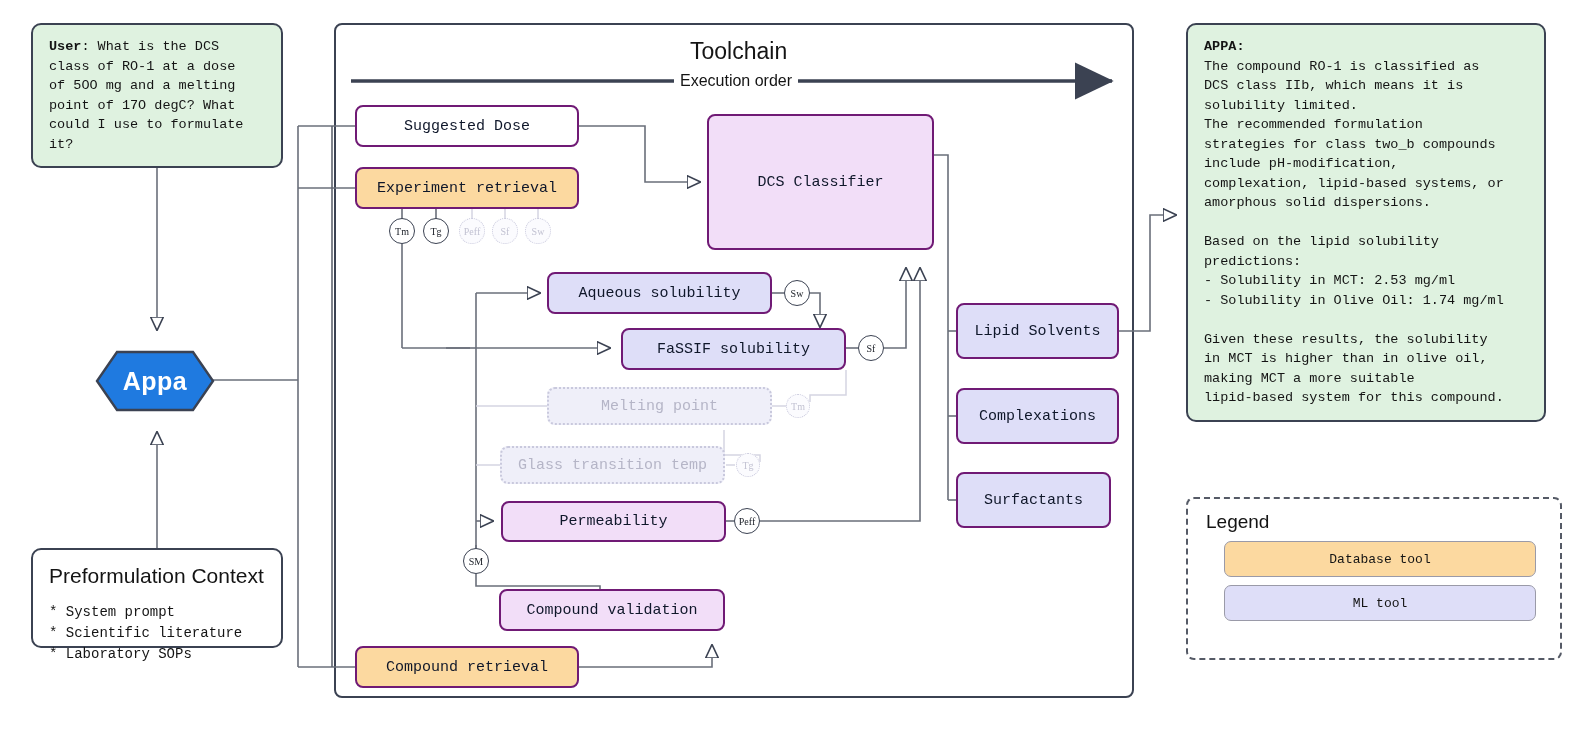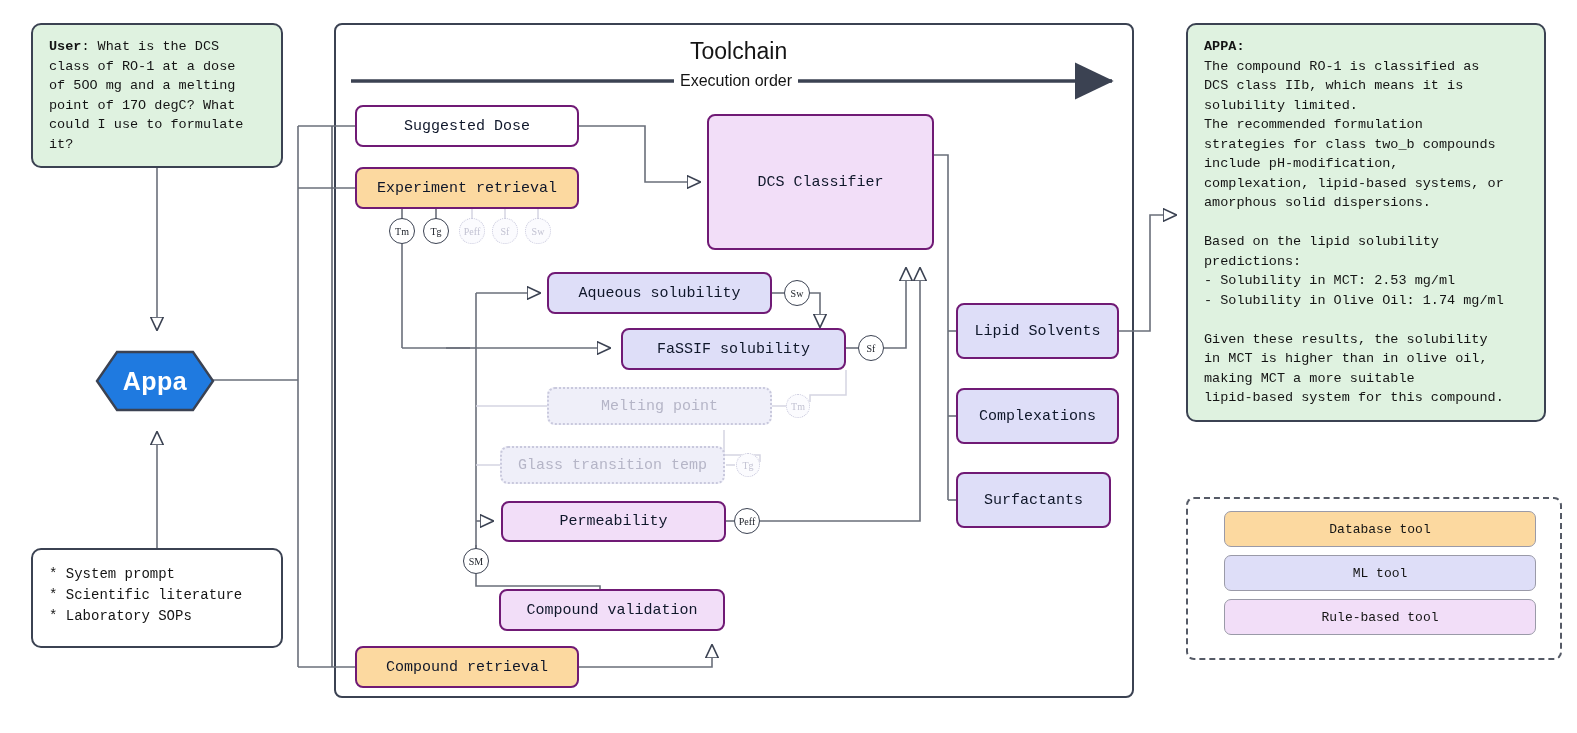--- a/index.html
+++ b/index.html
@@ -193,20 +193,21 @@
 it?</span></div>
 
 <div class="hex-wrap" style="left:95px;top:350px;width:120px;height:62px;">
   <svg width="120" height="62" viewBox="0 0 120 62">
     <polygon points="22,2 98,2 118,31 98,60 22,60 2,31" fill="#1f7ae0" stroke="#3b4252" stroke-width="2.4"></polygon>
   </svg>
   <div class="hex-label">Appa</div>
 </div>
 
 <div class="ctx" style="left:31px;top:548px;width:252px;height:100px;">
+  <div class="ctx-title">Preformulation Context</div>
   <div class="ctx-list">* System prompt
 * Scientific literature
 * Laboratory SOPs</div>
 </div>
 
 <div class="frame" style="left:334px;top:23px;width:800px;height:675px;"></div>
 <div class="frame-title" style="left:690px;top:38px;">Toolchain</div>
 <div class="exec-label" style="left:674px;top:72px;">Execution order</div>
 
 <div class="node plain" style="left:355px;top:105px;width:224px;height:42px;">Suggested Dose</div>
@@ -260,16 +261,16 @@
 predictions:
 - Solubility in MCT: 2.53 mg/ml
 - Solubility in Olive Oil: 1.74 mg/ml
 
 Given these results, the solubility
 in MCT is higher than in olive oil,
 making MCT a more suitable
 lipid-based system for this compound.</span></div>
 
 <div class="legend" style="left:1186px;top:497px;width:376px;height:163px;">
+  <div class="legend-title">Legend</div>
   <div class="legend-item db">Database tool</div>
   <div class="legend-item ml">ML tool</div>
-  <div class="legend-item rule">Rule-based tool</div>
 </div>
 
 </body></html>

